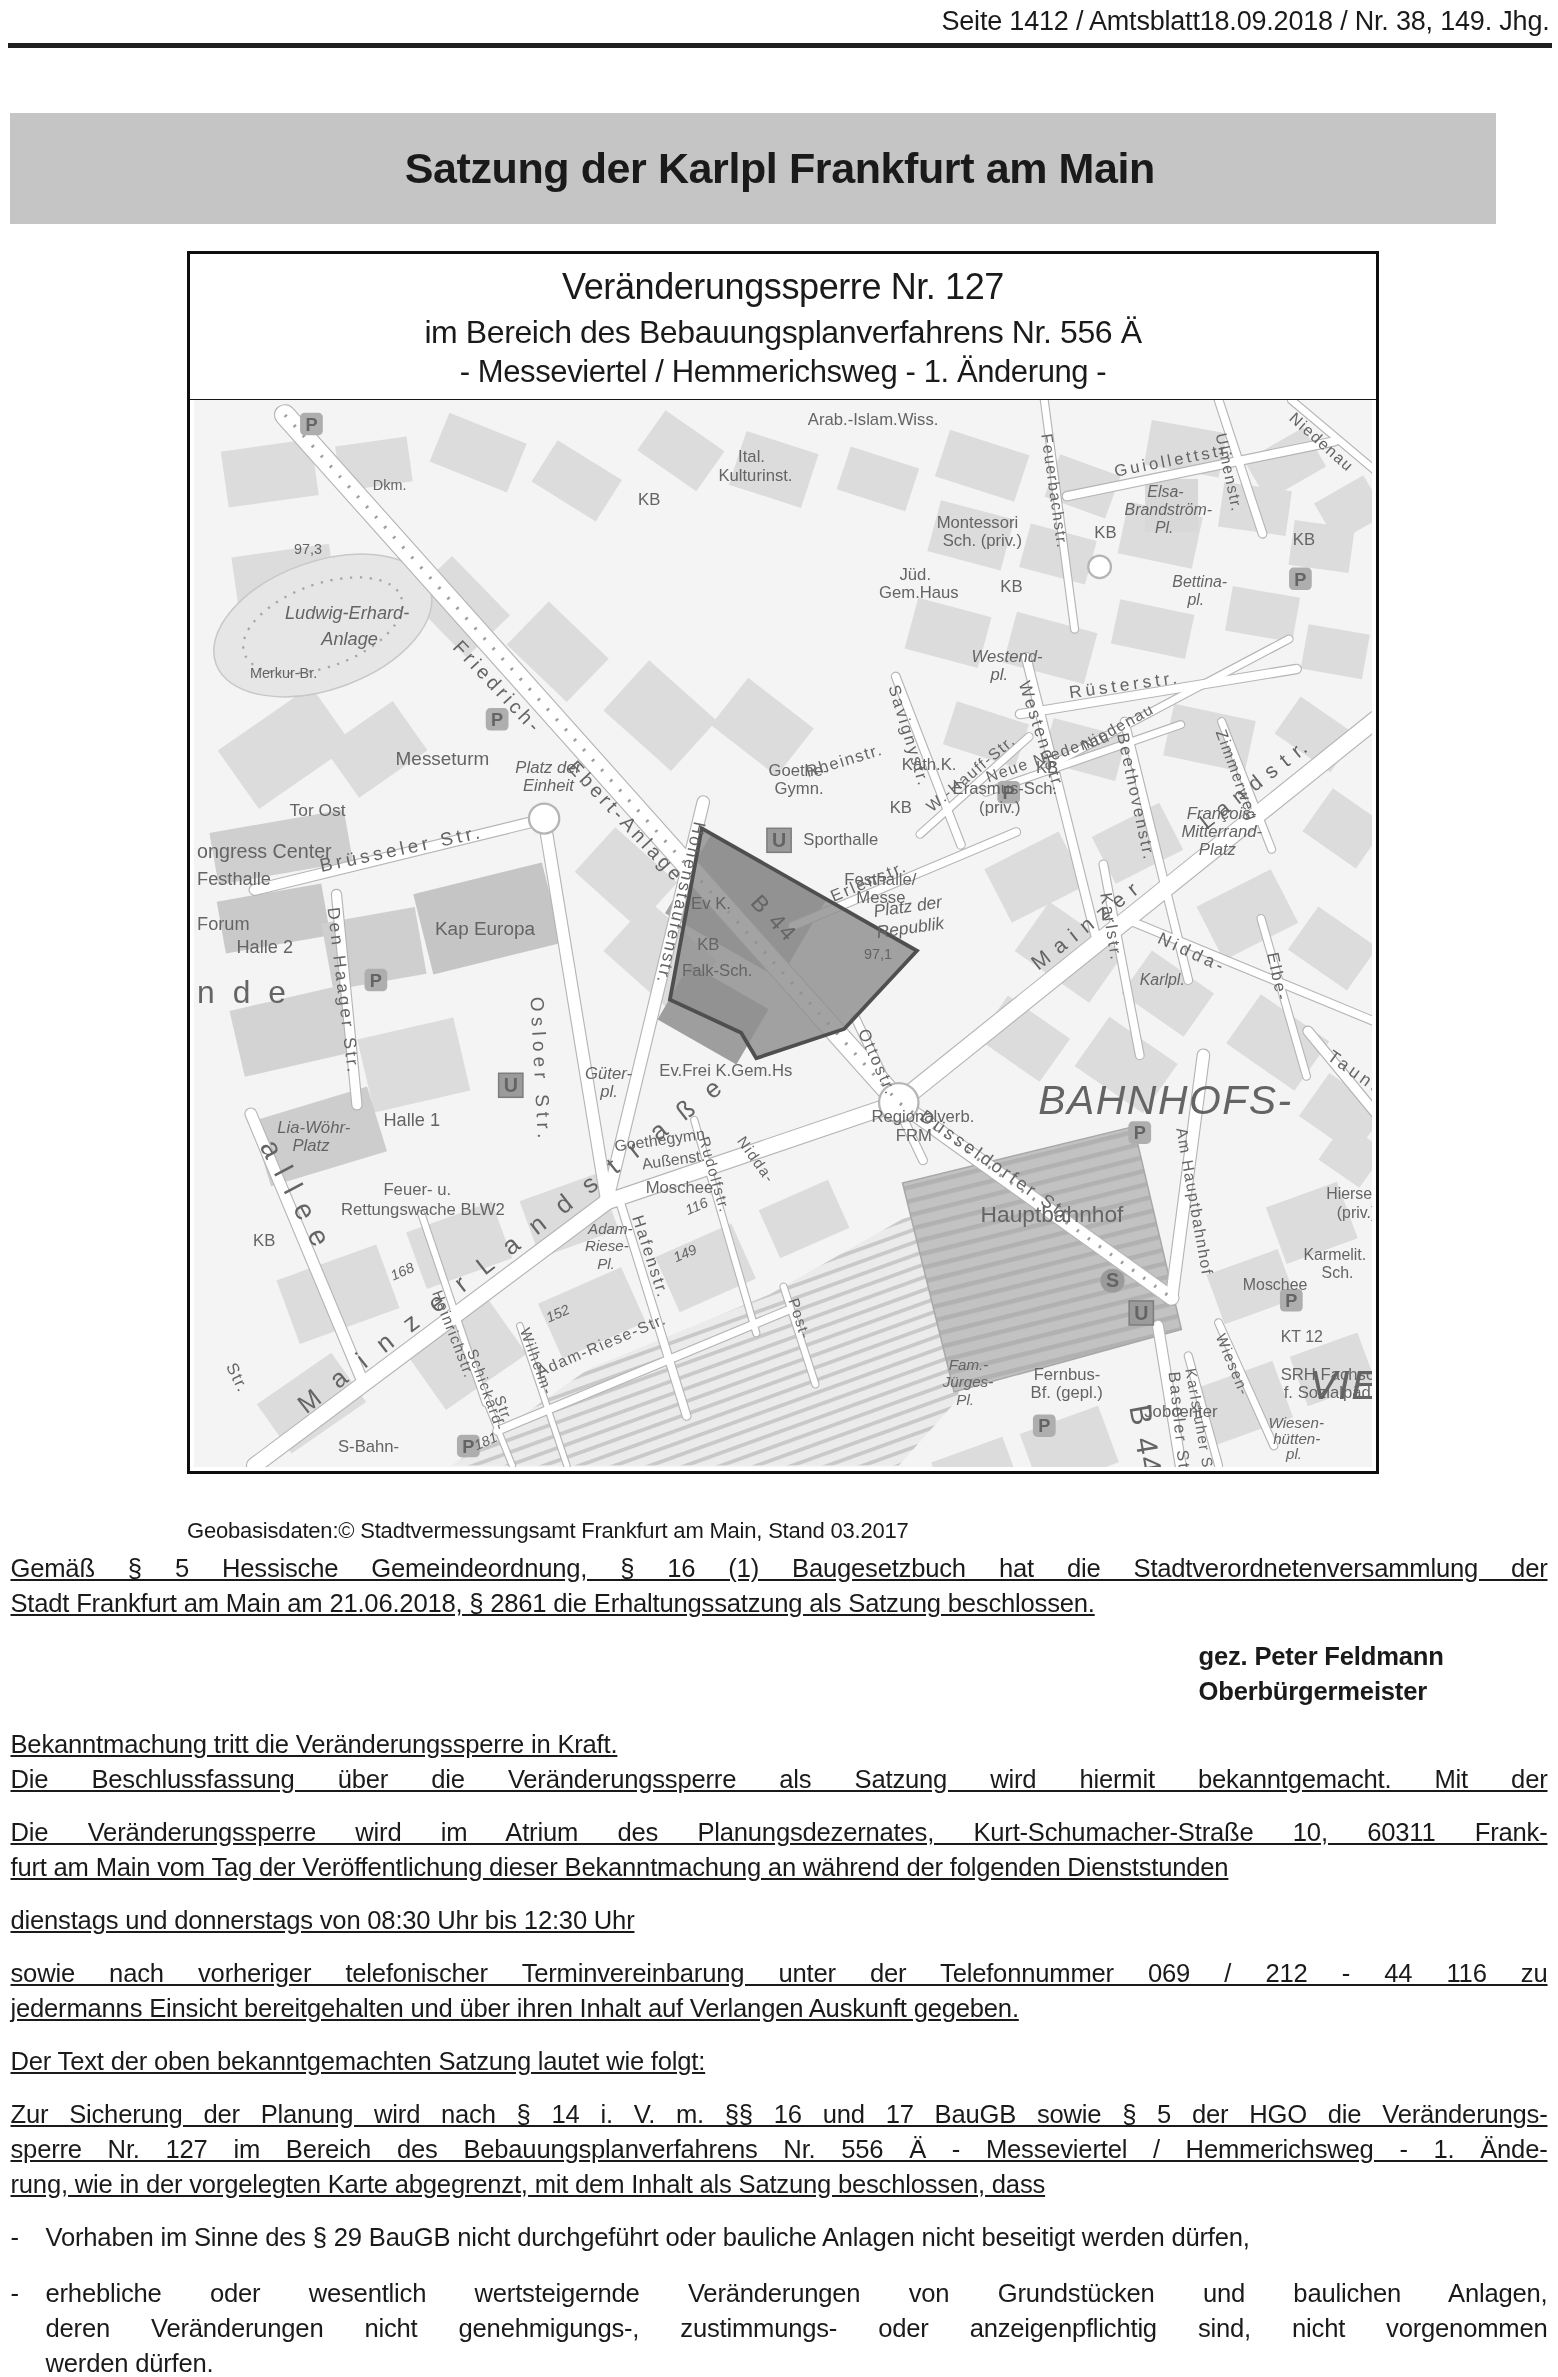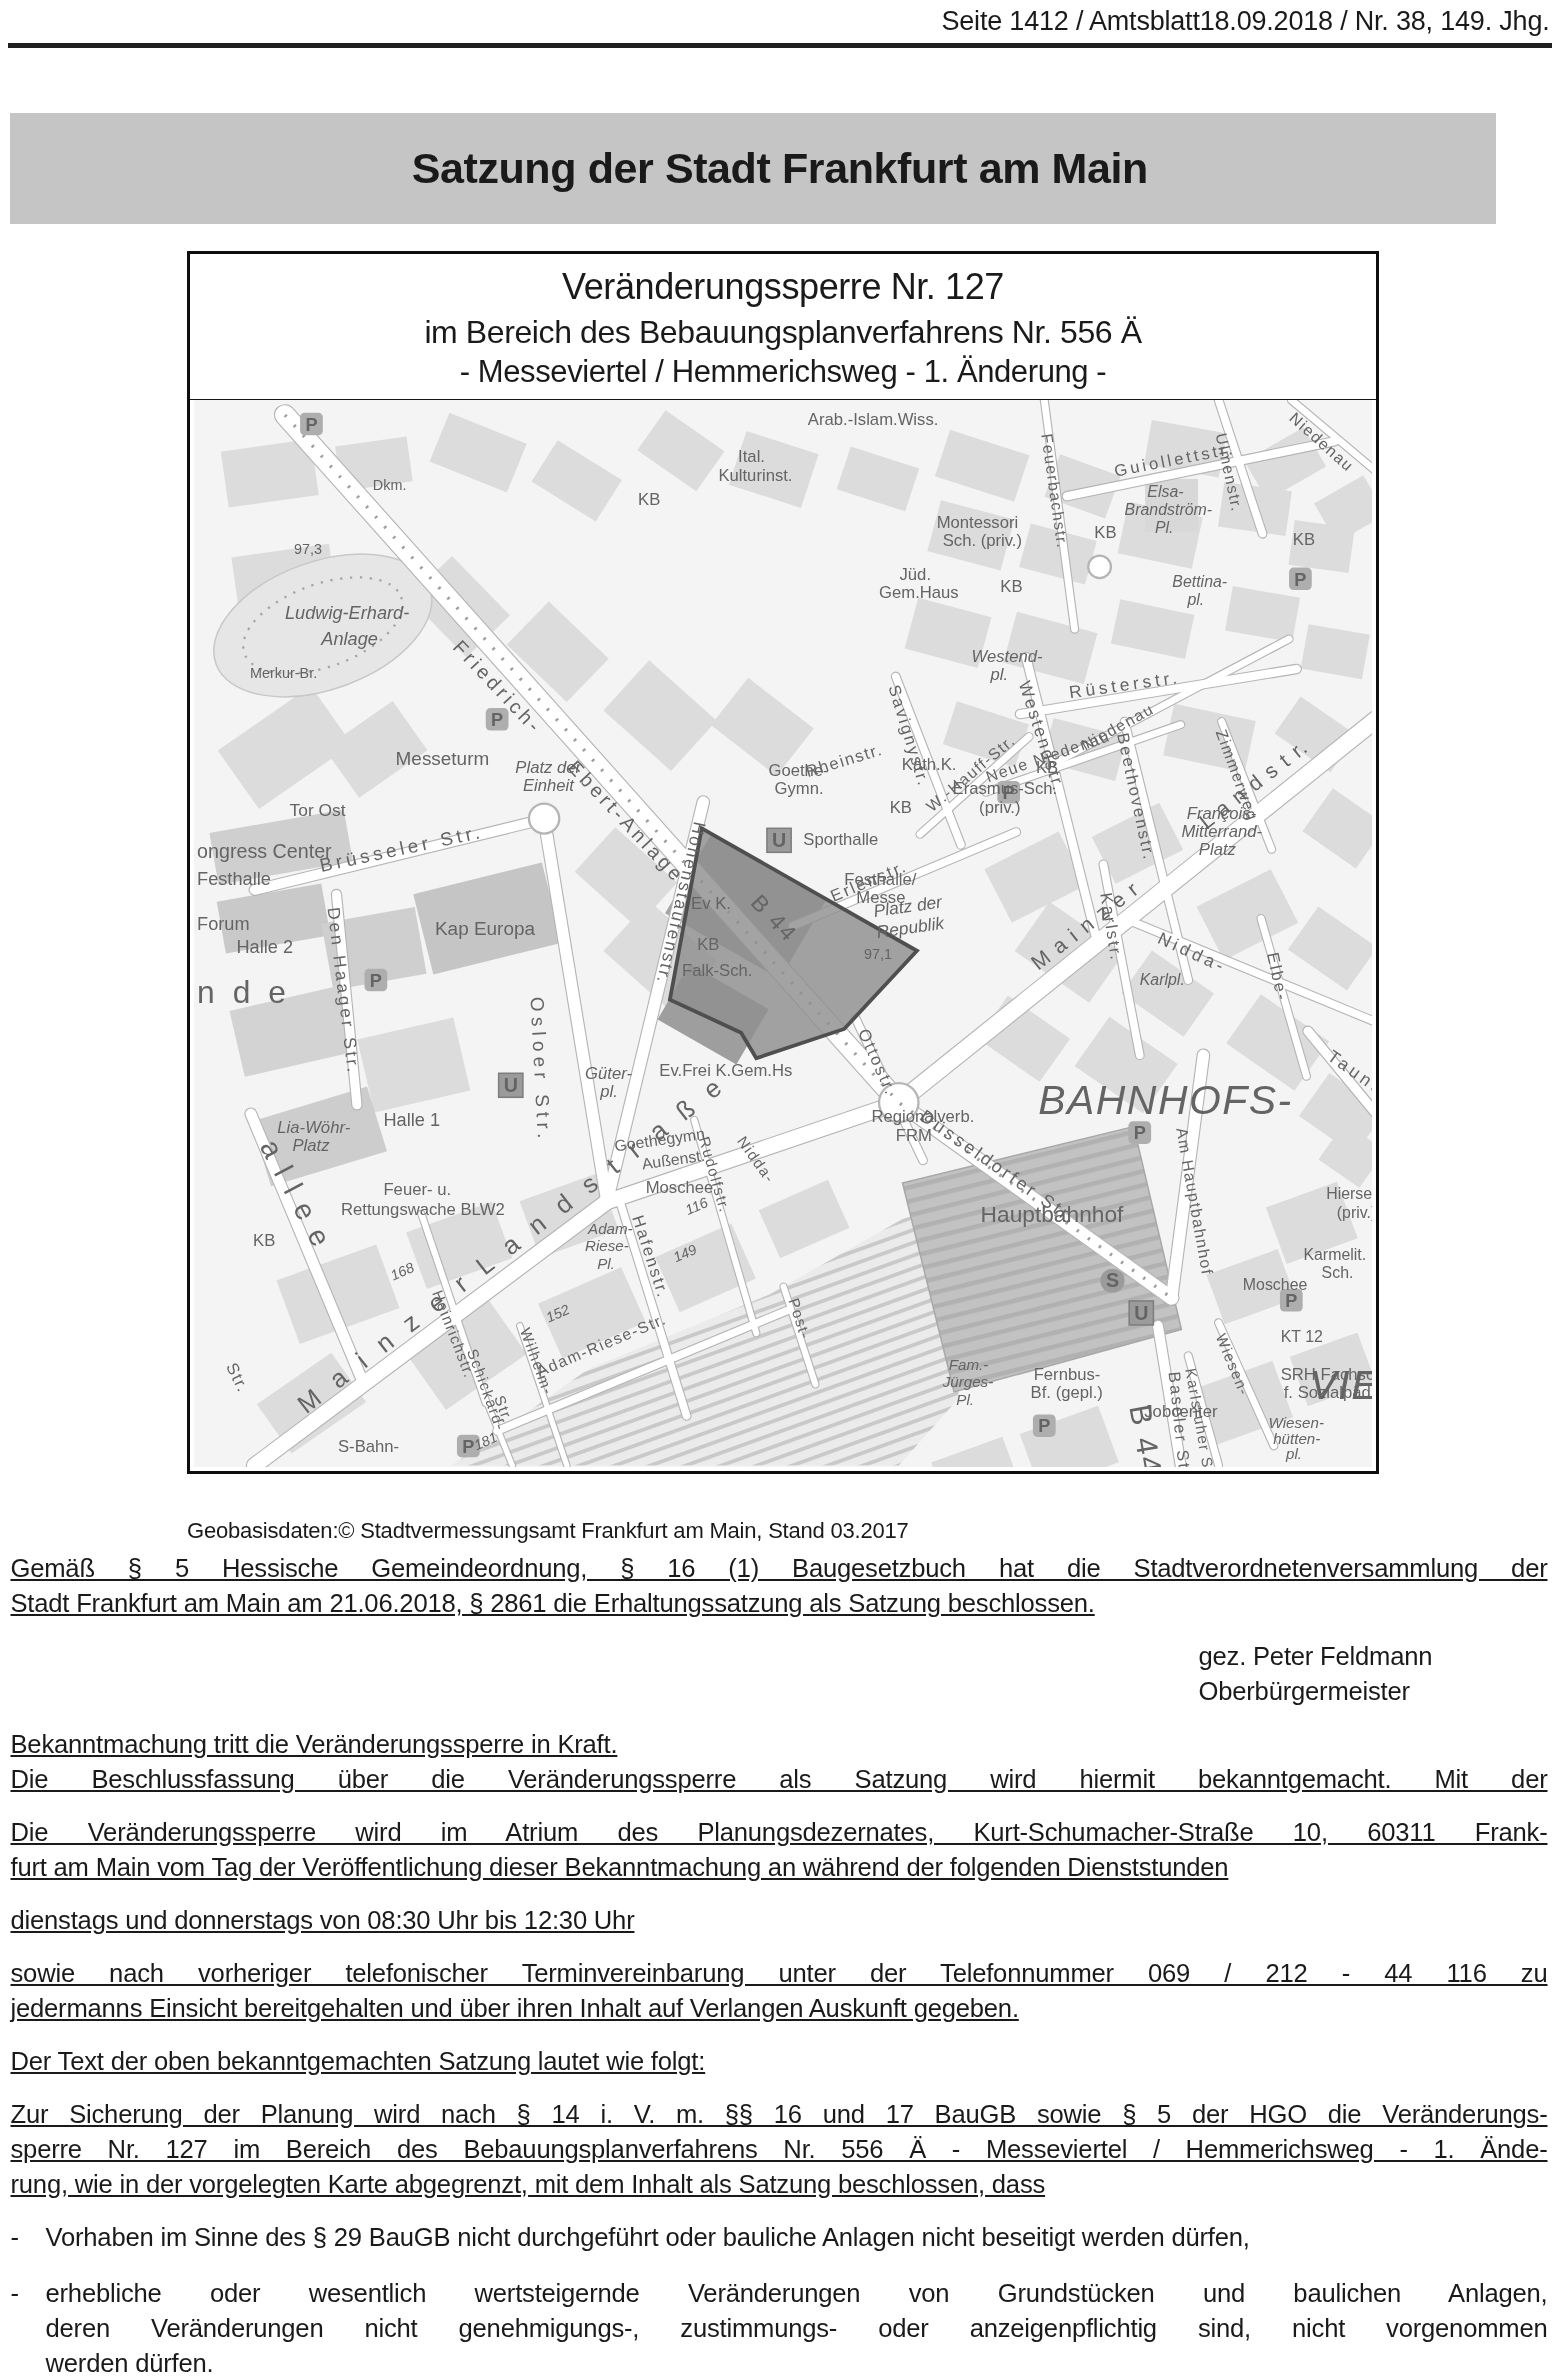--- a/index.html
+++ b/index.html
@@ -16,38 +16,38 @@
   .bt1{font-size:36px;margin-bottom:6px;}
   .bt2{font-size:32px;margin-bottom:1.5px;}
   .bt3{font-size:31px;}
   .map-frame{border-top:1.5px solid #161616;padding:0 3.8px 3.8px;}
   svg.map{display:block;width:100%;height:1067px;background:#f6f6f6;}
   .caption{position:absolute;top:1518px;left:187px;font-size:22px;letter-spacing:-0.2px;}
   .bodytext{position:absolute;top:1551px;left:10.5px;width:1537px;font-size:25.6px;line-height:35px;letter-spacing:-0.2px;}
   .para{margin:0 0 18px 0;text-decoration:underline;}
   .line{min-height:35px;}
   .line.j{text-align:justify;text-align-last:justify;}
-  .sig{margin:6px 0 18px 0;font-weight:normal;padding-left:1188px;}
+  .sig{margin:6px 0 18px 0;font-weight:bold;padding-left:1188px;}
   .li{position:relative;padding-left:35px;margin-bottom:21px;}
   .li .dash{position:absolute;left:0;top:0;}
   svg text{font-family:"Liberation Sans","DejaVu Sans",sans-serif;fill:#646464;}
 </style>
 </head>
 <body>
 
 <div class="page">
 
   <div class="hdr">
     <span>Seite 1412 / Amtsblatt</span>
     <span>18.09.2018 / Nr. 38, 149. Jhg.</span>
   </div>
   <div class="rule"></div>
 
   <div class="banner">
-    <h1>Satzung der Stadt Frankfurt am Main</h1>
+    <h1>Satzung der Karlpl Frankfurt am Main</h1>
   </div>
 
   <div class="box">
     <div class="box-titles">
       <div class="bt1">Veränderungssperre Nr. 127</div>
       <div class="bt2">im Bereich des Bebauungsplanverfahrens Nr. 556 Ä</div>
       <div class="bt3">- Messeviertel / Hemmerichsweg - 1. Änderung -</div>
     </div>
     <div class="map-frame">
       <svg class="map" viewBox="0 0 1555 1420" preserveAspectRatio="none">

